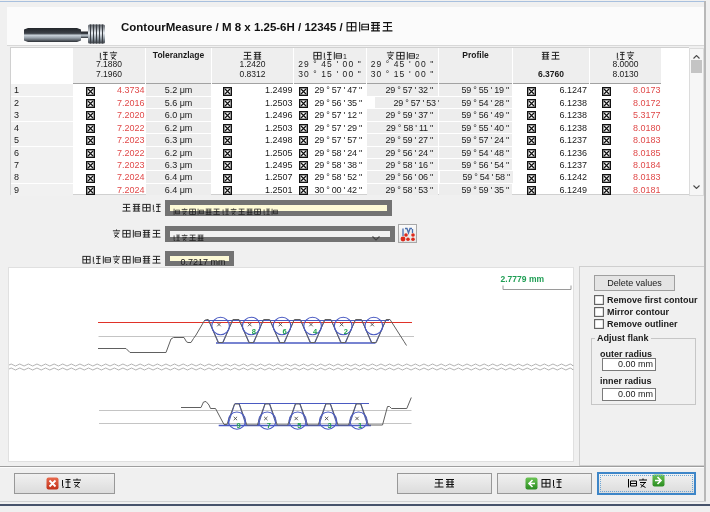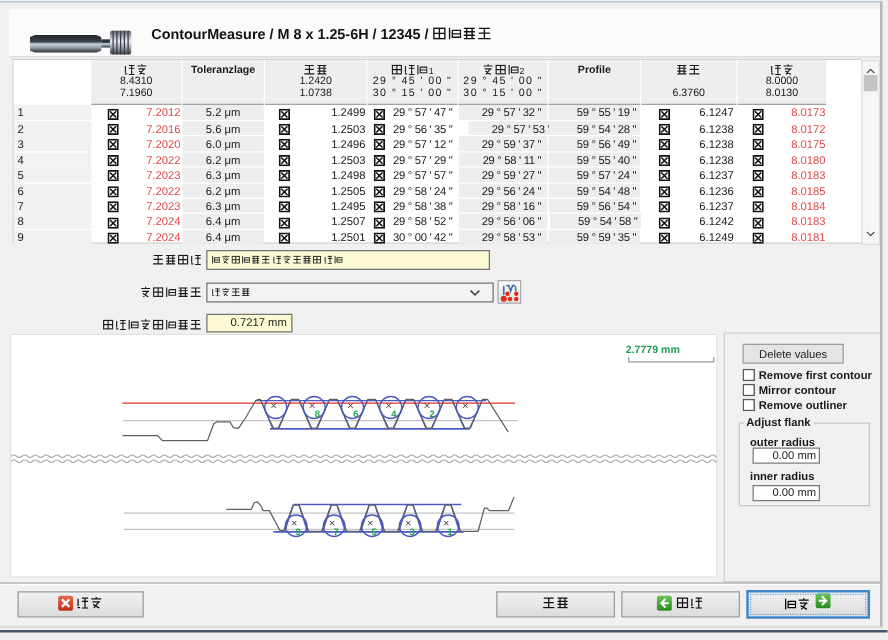--- a/index.html
+++ b/index.html
@@ -32,21 +32,21 @@
 .cb svg { display:block; }
 .rv { position:absolute; right:1.5px; }
 .red { color:#e04a4a; }
 .ang { letter-spacing:-0.25px;margin-top:20px; }
 .angh { letter-spacing:1.1px; }
 #sbar { position:absolute; top:0; left:678px; width:14.5px; height:148.4px; background:#f6f6f6;
    border:1px solid #dcdcdc; }
 .sthumb { position:absolute; left:1px; top:11px; width:10.5px; height:13px; background:#c4c4c4; }
 
 .flabel { position:absolute; font-size:9px; color:#1a1a1a; text-align:right; right:548px; }
-.finput { position:absolute; left:164.5px; border:1px solid #737373; font-size:9px; color:#1a1a1a;
+.finput { position:absolute; left:164.5px; border:5px solid #737373; font-size:9px; color:#1a1a1a;
    line-height:13.5px; }
 .yellow { background:#fdfad6; }
 
 #graph { position:absolute; left:8px; top:267px; width:566px; height:195px; background:#fff;
    border:1px solid #e0e0e0; }
 
 #panel { position:absolute; left:579px; top:266px; width:125.5px; height:199.5px; background:#f0f0f0;
    border:1px solid #cfcfcf; font-size:9px; color:#1a1a1a; }
 #delbtn { position:absolute; left:14px; top:8px; width:81px; height:15.5px; background:#e4e4e4;
    border:1px solid #9f9f9f; text-align:center; line-height:14px; font-size:9px; }
@@ -141,36 +141,36 @@
 </div>
 <div id="tblwrap">
       <div id="tbl">
         <div id="thead">
           <div class="hc" style="left:62px;width:72px;">
             <div class="hl"><svg class="k" style="width:9px;height:9px;vertical-align:-0.9px;margin-right:1px;" viewBox="0 0 10 10">
                 <use href="#k6"></use>
               </svg><svg class="k" style="width:9px;height:9px;vertical-align:-0.9px;margin-right:1px;" viewBox="0 0 10 10">
                 <use href="#k4"></use>
               </svg></div>
-            <div class="hl">8.4310</div>
+            <div class="hl">7.1880</div>
             <div class="hl">7.1960</div>
           </div>
           <div class="hc" style="left:135px;width:65px;">
             <div class="hl"><b>Toleranzlage</b></div>
             <div class="hl"></div>
             <div class="hl"></div>
           </div>
           <div class="hc" style="left:201px;width:81px;">
             <div class="hl"><svg class="k" style="width:9px;height:9px;vertical-align:-0.9px;margin-right:1px;" viewBox="0 0 10 10">
                 <use href="#k2"></use>
               </svg><svg class="k" style="width:9px;height:9px;vertical-align:-0.9px;margin-right:1px;" viewBox="0 0 10 10">
                 <use href="#k5"></use>
               </svg></div>
             <div class="hl">1.2420</div>
-            <div class="hl">1.0738</div>
+            <div class="hl">0.8312</div>
           </div>
           <div class="hc" style="left:283px;width:72px;">
             <div class="hl"><svg class="k" style="width:9px;height:9px;vertical-align:-0.9px;margin-right:1px;" viewBox="0 0 10 10">
                 <use href="#k1"></use>
               </svg><svg class="k" style="width:9px;height:9px;vertical-align:-0.9px;margin-right:1px;" viewBox="0 0 10 10">
                 <use href="#k6"></use>
               </svg><svg class="k" style="width:9px;height:9px;vertical-align:-0.9px;margin-right:1px;" viewBox="0 0 10 10">
                 <use href="#k3"></use>
               </svg><span class="hsub">1</span></div>
             <div class="hl"><span class="angh">29&nbsp;°&nbsp;45&nbsp;'&nbsp;00&nbsp;"</span></div>
@@ -185,21 +185,21 @@
                 <use href="#k3"></use>
               </svg><span class="hsub">2</span></div>
             <div class="hl"><span class="angh">29&nbsp;°&nbsp;45&nbsp;'&nbsp;00&nbsp;"</span></div>
             <div class="hl"><span class="angh">30&nbsp;°&nbsp;15&nbsp;'&nbsp;00&nbsp;"</span></div>
           </div>
           <div class="hc" style="left:428px;width:73px;">
             <div class="hl"><b>Profile</b></div>
             <div class="hl"></div>
             <div class="hl"></div>
           </div>
-          <div class="hc" style="left:502px;width:76px;">
+          <div class="hc" style="left:502px;width:76px;font-weight:bold;">
             <div class="hl"><svg class="k" style="width:9px;height:9px;vertical-align:-0.9px;margin-right:1px;" viewBox="0 0 10 10">
                 <use href="#k5"></use>
               </svg><svg class="k" style="width:9px;height:9px;vertical-align:-0.9px;margin-right:1px;" viewBox="0 0 10 10">
                 <use href="#k2"></use>
               </svg></div>
             <div class="hl"></div>
             <div class="hl">6.3760</div>
           </div>
           <div class="hc" style="left:579px;width:71px;">
             <div class="hl"><svg class="k" style="width:9px;height:9px;vertical-align:-0.9px;margin-right:1px;" viewBox="0 0 10 10">
@@ -218,21 +218,21 @@
         </div>
         <div class="tr" style="top:36.40px">
           <div class="td c0" style="left:0;width:62px"><span style="padding-left:3px">1</span></div>
           <div class="td" style="left:62px;width:73px">
             <span class="cb" style="left:13px">
               <svg width="9" height="9" viewBox="0 0 9 9">
                 <rect x="0.7" y="0.7" width="7.6" height="7.6" fill="#fff" stroke="#111" stroke-width="1.4"></rect>
                 <path d="M2,2 L7,7 M7,2 L2,7" stroke="#111" stroke-width="1.25" fill="none"></path>
               </svg>
             </span>
-            <span class="rv red">7.2012</span>
+            <span class="rv red">4.3734</span>
           </div>
           <div class="td gray ctr" style="left:135px;width:65px">5.2 μm</div>
           <div class="td" style="left:201px;width:82px">
             <span class="cb" style="left:11px">
               <svg width="9" height="9" viewBox="0 0 9 9">
                 <rect x="0.7" y="0.7" width="7.6" height="7.6" fill="#fff" stroke="#111" stroke-width="1.4"></rect>
                 <path d="M2,2 L7,7 M7,2 L2,7" stroke="#111" stroke-width="1.25" fill="none"></path>
               </svg>
             </span>
             <span class="rv" style="right:1.5px">1.2499</span>
@@ -371,21 +371,21 @@
             </span>
             <span class="rv" style="right:3px">6.1238</span>
           </div>
           <div class="td" style="left:579px;width:72px">
             <span class="cb" style="left:12px">
               <svg width="9" height="9" viewBox="0 0 9 9">
                 <rect x="0.7" y="0.7" width="7.6" height="7.6" fill="#fff" stroke="#111" stroke-width="1.4"></rect>
                 <path d="M2,2 L7,7 M7,2 L2,7" stroke="#111" stroke-width="1.25" fill="none"></path>
               </svg>
             </span>
-            <span class="rv red" style="right:1.5px">8.0175</span>
+            <span class="rv red" style="right:1.5px">5.3177</span>
           </div>
         </div>
         <div class="tr" style="top:73.72px">
           <div class="td c0" style="left:0;width:62px"><span style="padding-left:3px">4</span></div>
           <div class="td" style="left:62px;width:73px">
             <span class="cb" style="left:13px">
               <svg width="9" height="9" viewBox="0 0 9 9">
                 <rect x="0.7" y="0.7" width="7.6" height="7.6" fill="#fff" stroke="#111" stroke-width="1.4"></rect>
                 <path d="M2,2 L7,7 M7,2 L2,7" stroke="#111" stroke-width="1.25" fill="none"></path>
               </svg>

